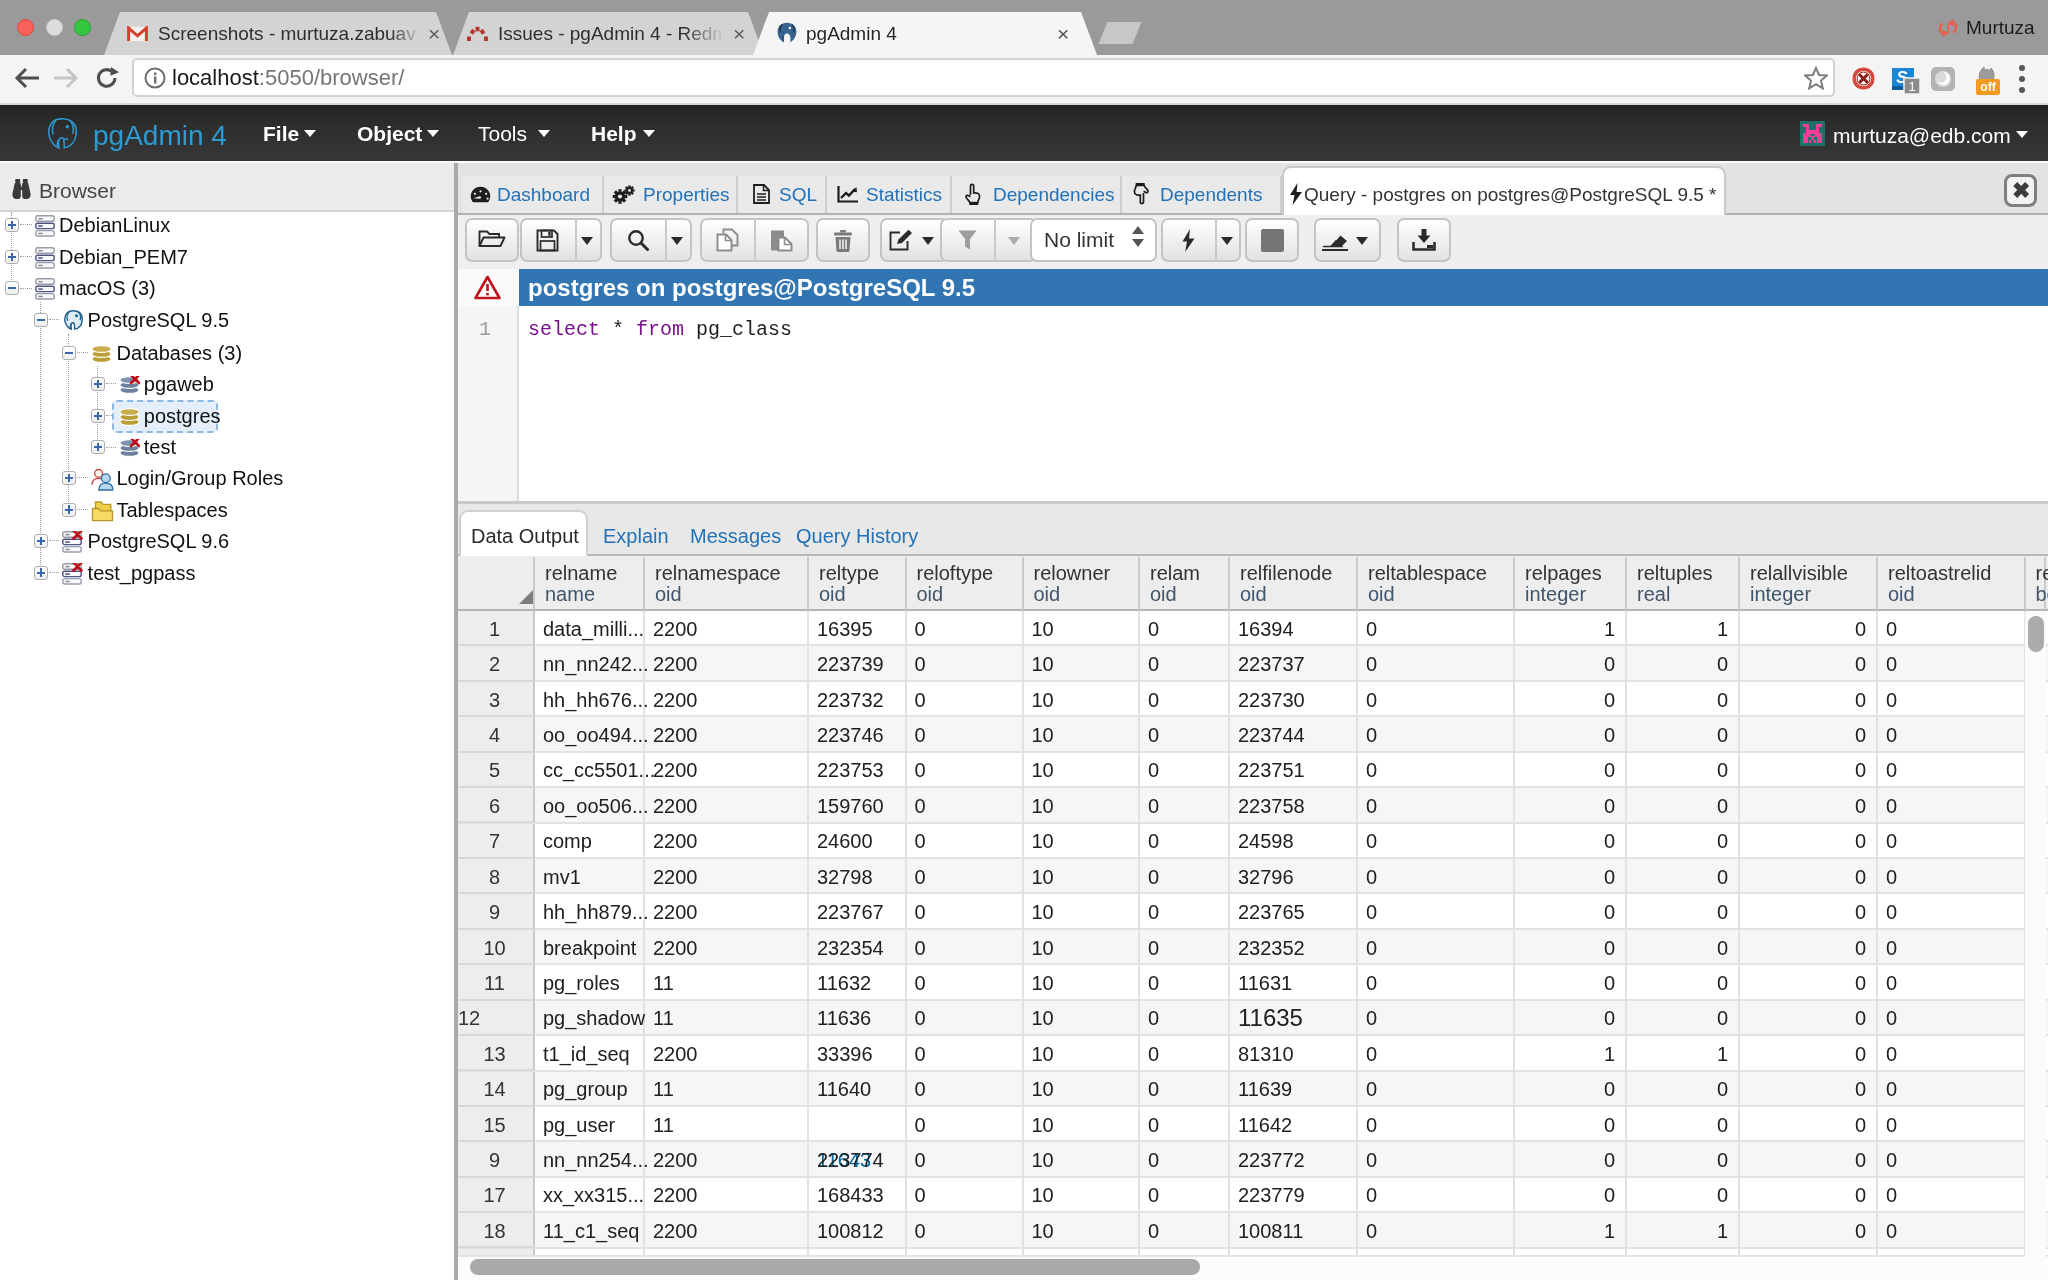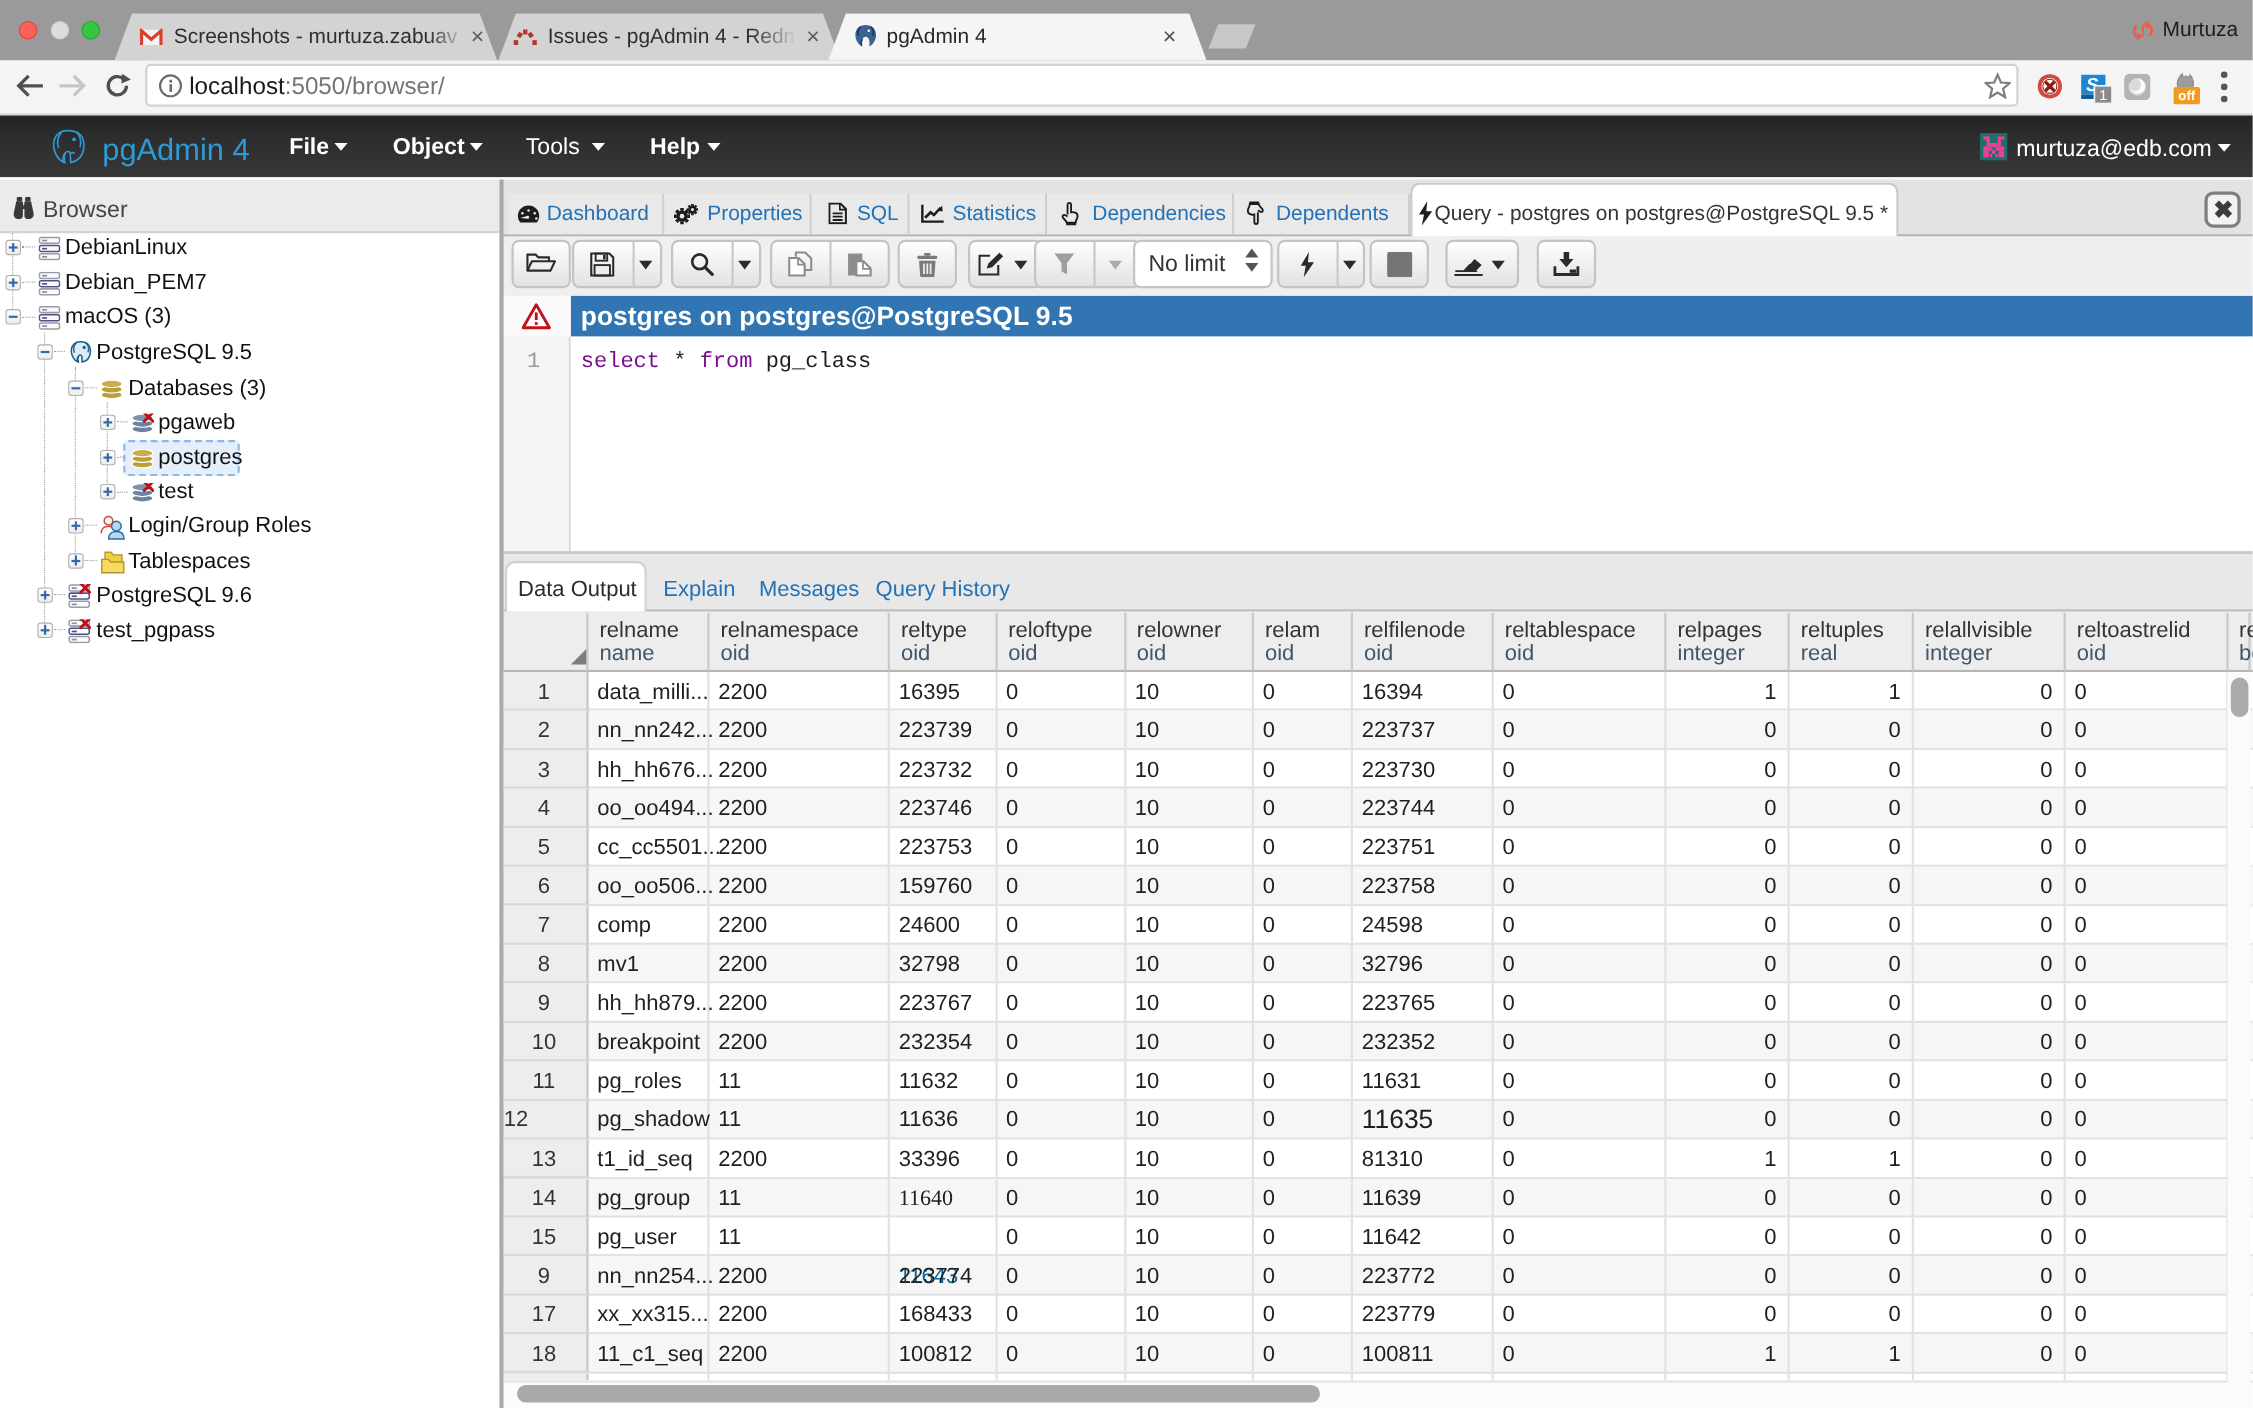--- a/index.html
+++ b/index.html
@@ -946,21 +946,21 @@
 <div class="ab" style="left:1228px;top:1071.5px;width:2px;height:35.4px;background:#e2e2e2;z-index:1;"></div>
 <div class="ab" style="left:1356px;top:1071.5px;width:2px;height:35.4px;background:#e2e2e2;z-index:1;"></div>
 <div class="ab" style="left:1513px;top:1071.5px;width:2px;height:35.4px;background:#e2e2e2;z-index:1;"></div>
 <div class="ab" style="left:1625px;top:1071.5px;width:2px;height:35.4px;background:#e2e2e2;z-index:1;"></div>
 <div class="ab" style="left:1738px;top:1071.5px;width:2px;height:35.4px;background:#e2e2e2;z-index:1;"></div>
 <div class="ab" style="left:1876px;top:1071.5px;width:2px;height:35.4px;background:#e2e2e2;z-index:1;"></div>
 <div class="ab" style="left:2023.5px;top:1071.5px;width:2px;height:35.4px;background:#e2e2e2;z-index:1;"></div>
 <div class="ab" style="left:458px;top:1104.9px;width:1590px;height:2px;background:#e2e2e2;"></div>
 <div class="ab tx" style="left:543px;top:1068.2px;font-size:20px;line-height:42px;color:#202020;z-index:2;">pg_group</div>
 <div class="ab tx" style="left:653px;top:1068.2px;font-size:20px;line-height:42px;color:#202020;z-index:2;">11</div>
-<div class="ab tx" style="left:817px;top:1068.2px;font-size:20px;line-height:42px;color:#202020;z-index:2;font-family:Liberation Serif, serif;">11640</div>
+<div class="ab tx" style="left:817px;top:1068.2px;font-size:20px;line-height:42px;color:#202020;z-index:2;">11640</div>
 <div class="ab tx" style="left:914.5px;top:1068.2px;font-size:20px;line-height:42px;color:#202020;z-index:2;">0</div>
 <div class="ab tx" style="left:1031.5px;top:1068.2px;font-size:20px;line-height:42px;color:#202020;z-index:2;">10</div>
 <div class="ab tx" style="left:1148px;top:1068.2px;font-size:20px;line-height:42px;color:#202020;z-index:2;">0</div>
 <div class="ab tx" style="left:1238px;top:1068.2px;font-size:20px;line-height:42px;color:#202020;z-index:2;">11639</div>
 <div class="ab tx" style="left:1366px;top:1068.2px;font-size:20px;line-height:42px;color:#202020;z-index:2;">0</div>
 <div class="ab tx" style="left:1515px;top:1068.2px;width:100px;text-align:right;font-size:20px;line-height:42px;color:#202020;z-index:2;">0</div>
 <div class="ab tx" style="left:1627px;top:1068.2px;width:101px;text-align:right;font-size:20px;line-height:42px;color:#202020;z-index:2;">0</div>
 <div class="ab tx" style="left:1740px;top:1068.2px;width:126px;text-align:right;font-size:20px;line-height:42px;color:#202020;z-index:2;">0</div>
 <div class="ab tx" style="left:1886px;top:1068.2px;font-size:20px;line-height:42px;color:#202020;z-index:2;">0</div>
 <div class="ab" style="left:458px;top:1106.9px;width:1590px;height:35.4px;background:#fff;"></div>

